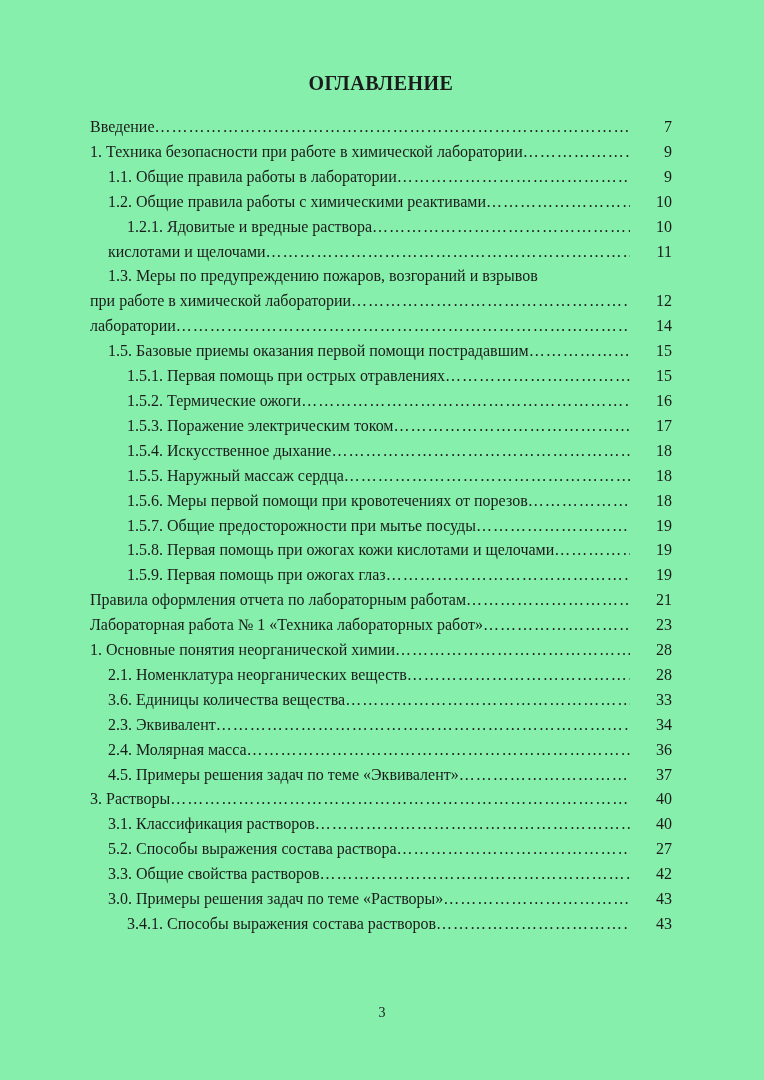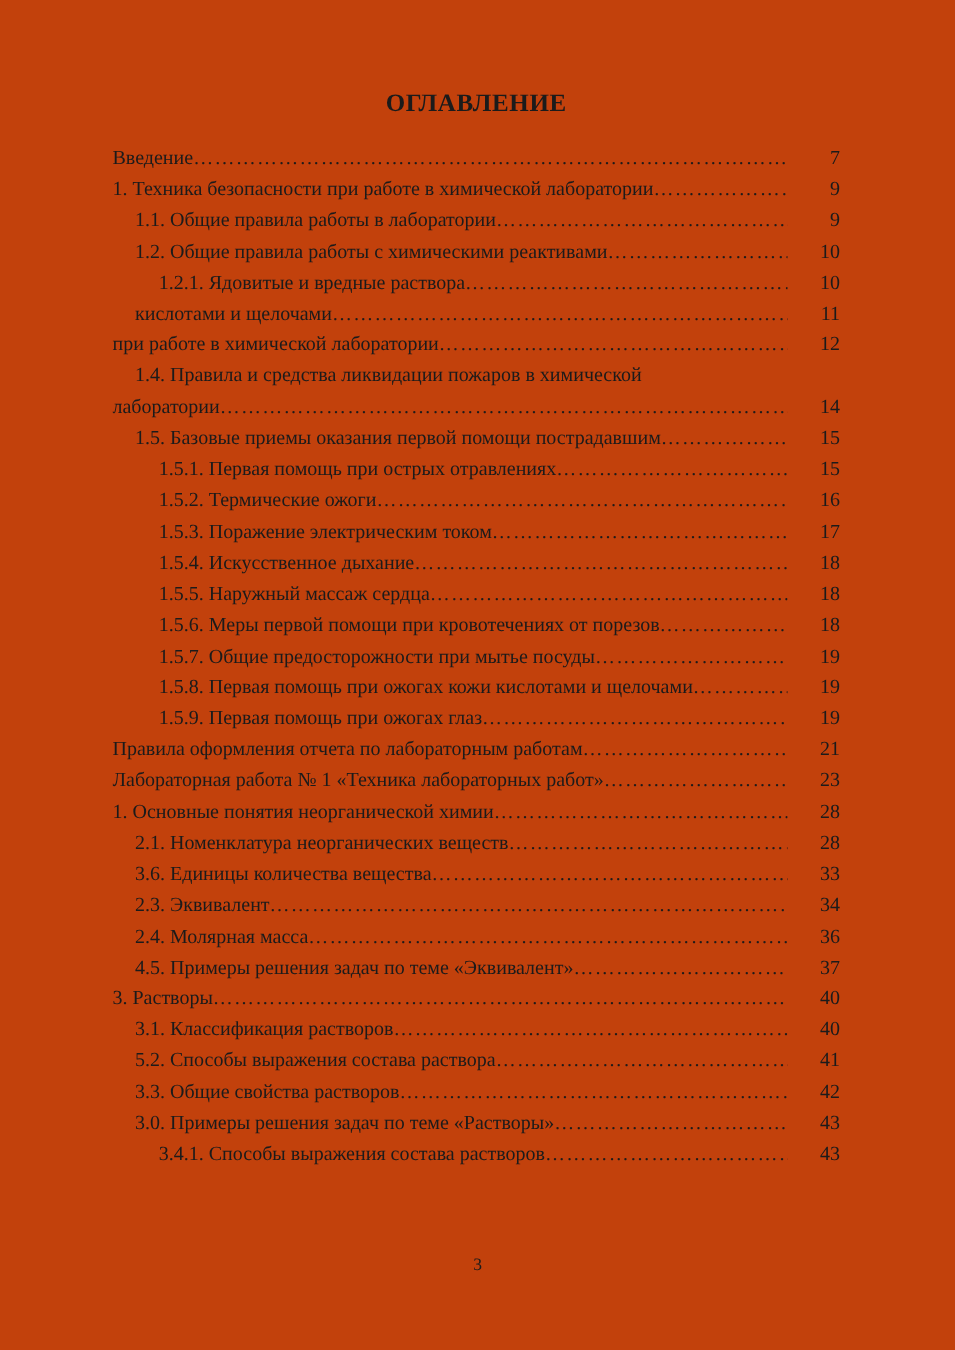--- a/index.html
+++ b/index.html
@@ -4,21 +4,21 @@
 <style>
   html, body { margin: 0; padding: 0; }
   body {
     background: #e8e8e8;
     font-family: "Liberation Serif", "DejaVu Serif", serif;
   }
   .page {
     position: relative;
     width: 764px;
     height: 1080px;
-    background: #c2410c;
+    background: #86efac;
     color: #1b1b1b;
     overflow: hidden;
     box-shadow: 0 0 4px rgba(0,0,0,.25);
   }
   .doc-title {
     position: absolute;
     top: 71px;
     left: 90px;
     width: 582px;
     text-align: center;
@@ -96,30 +96,30 @@
     <span class="label ind2"><span class="t">1.2.1. Ядовитые и вредные раствора</span><span class="dots">………………………………………………………………………………………………………………………………</span></span>
     <span class="num">10</span>
   </div>
 
 
   <div class="row">
     <span class="label ind1"><span class="t">кислотами и щелочами</span><span class="dots">………………………………………………………………………………………………………………………………</span></span>
     <span class="num">11</span>
   </div>
 
+  <div class="row">
+    <span class="label ind1"><span class="t">1.3. Меры по предупреждению пожаров, возгораний и взрывов</span><span class="dots"></span></span>
+    <span class="num"></span>
+  </div>
 
   <div class="row">
     <span class="label ind0"><span class="t">при работе в химической лаборатории</span><span class="dots">………………………………………………………………………………………………………………………………</span></span>
     <span class="num">12</span>
   </div>
 
-  <div class="row">
-    <span class="label ind1"><span class="t">1.4. Правила и средства ликвидации пожаров в химической</span><span class="dots"></span></span>
-    <span class="num"></span>
-  </div>
 
   <div class="row">
     <span class="label ind0"><span class="t">лаборатории</span><span class="dots">………………………………………………………………………………………………………………………………</span></span>
     <span class="num">14</span>
   </div>
 
   <div class="row">
     <span class="label ind1"><span class="t">1.5. Базовые приемы оказания первой помощи пострадавшим</span><span class="dots">………………………………………………………………………………………………………………………………</span></span>
     <span class="num">15</span>
   </div>
@@ -214,21 +214,21 @@
     <span class="num">40</span>
   </div>
 
   <div class="row">
     <span class="label ind1"><span class="t">3.1. Классификация растворов</span><span class="dots">………………………………………………………………………………………………………………………………</span></span>
     <span class="num">40</span>
   </div>
 
   <div class="row">
     <span class="label ind1"><span class="t">5.2. Способы выражения состава раствора</span><span class="dots">………………………………………………………………………………………………………………………………</span></span>
-    <span class="num">41</span>
+    <span class="num">27</span>
   </div>
 
   <div class="row">
     <span class="label ind1"><span class="t">3.3. Общие свойства растворов</span><span class="dots">………………………………………………………………………………………………………………………………</span></span>
     <span class="num">42</span>
   </div>
 
   <div class="row">
     <span class="label ind1"><span class="t">3.0. Примеры решения задач по теме «Растворы»</span><span class="dots">………………………………………………………………………………………………………………………………</span></span>
     <span class="num">43</span>

